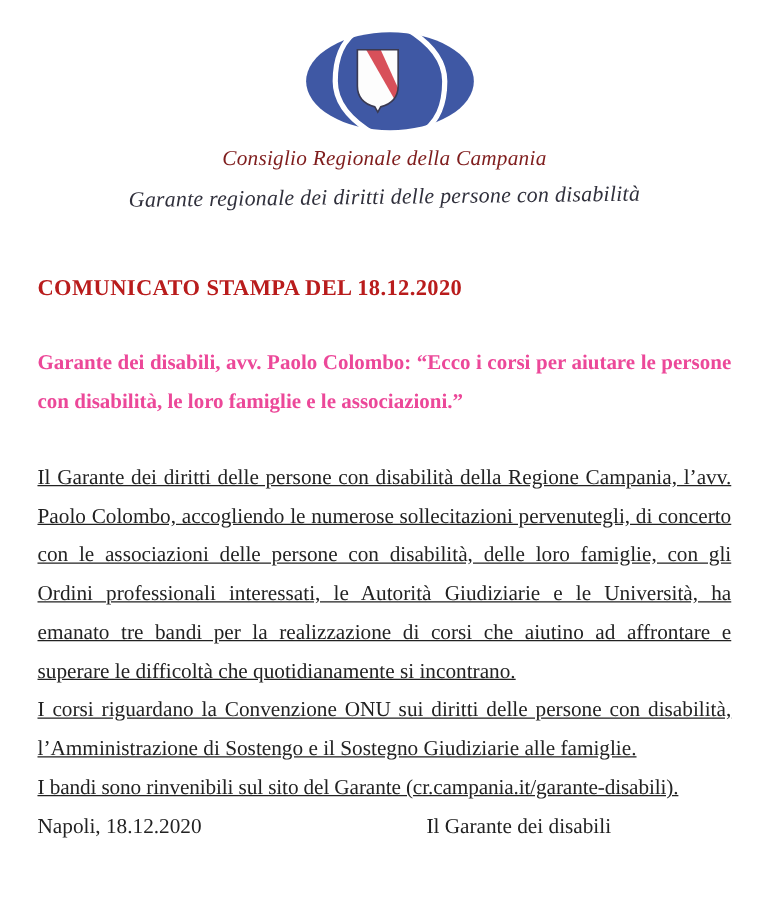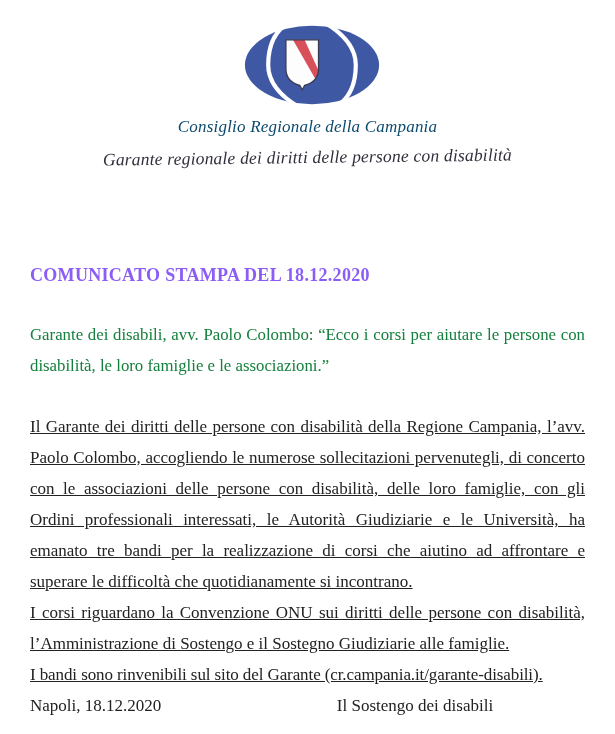--- a/index.html
+++ b/index.html
@@ -19,49 +19,49 @@
     height: 82px;
     margin: 24px auto 0;
     transform: translateX(4px);
   }
   .logo-wrap svg { display: block; width: 140px; height: 82px; }
   .org-name {
     margin-top: 10px;
     font-style: italic;
     font-size: 17px;
     line-height: 21px;
-    color: #0c4a6e;
+    color: #7f1d1d;
     letter-spacing: 0.2px;
   }
   .office-name {
     margin-top: 9px;
     font-style: italic;
     font-size: 17.5px;
     line-height: 22px;
     color: #30303c;
     letter-spacing: 0.2px;
     transform: rotate(-0.7deg);
   }
   
   .content { padding: 0 30px; }
   .doc-title {
-    margin-top: 96px;
+    margin-top: 51px;
     font-weight: bold;
     font-size: 18px;
     line-height: 22px;
     letter-spacing: 0.3px;
-    color: #8b5cf6;
+    color: #b91c1c;
   }
   .doc-headline {
     margin-top: 33px;
-    font-weight: normal;
+    font-weight: bold;
     font-size: 16.8px;
     line-height: 31px;
     text-align: justify;
-    color: #15803d;
+    color: #ec4899;
   }
   .body-text { margin-top: 30px; font-size: 17px; line-height: 31px; text-decoration: underline; }
   .body-text p { margin: 0; }
   .p-justify { text-align: justify; }
   .p-nowrap { white-space: nowrap; letter-spacing: -0.1px; }
   .closing { display: flex; font-size: 17px; line-height: 31px; }
   .signature-block {
     margin-left: auto;
     margin-right: 45px;
     width: 250px;
@@ -109,18 +109,18 @@
 
     <div class="body-text">
       <p class="p-justify">Il Garante dei diritti delle persone con disabilità della Regione Campania, l’avv. Paolo Colombo, accogliendo le numerose sollecitazioni pervenutegli, di concerto con le associazioni delle persone con disabilità, delle loro famiglie, con gli Ordini professionali interessati, le Autorità Giudiziarie e le Università, ha emanato tre bandi per la realizzazione di corsi che aiutino ad affrontare e superare le difficoltà che quotidianamente si incontrano.</p>
       <p class="p-justify">I corsi riguardano la Convenzione ONU sui diritti delle persone con disabilità, l’Amministrazione di Sostengo e il Sostegno Giudiziarie alle famiglie.</p>
       <p class="p-nowrap">I bandi sono rinvenibili sul sito del Garante (cr.campania.it/garante-disabili).</p>
     </div>
 
     <div class="closing">
       <div>Napoli, 18.12.2020</div>
       <div class="signature-block">
-        <div>Il Sostengo dei disabili</div>
+        <div>Il Garante dei disabili</div>
       </div>
     </div>
 
   </div>
 </div>
 
 </body></html>

